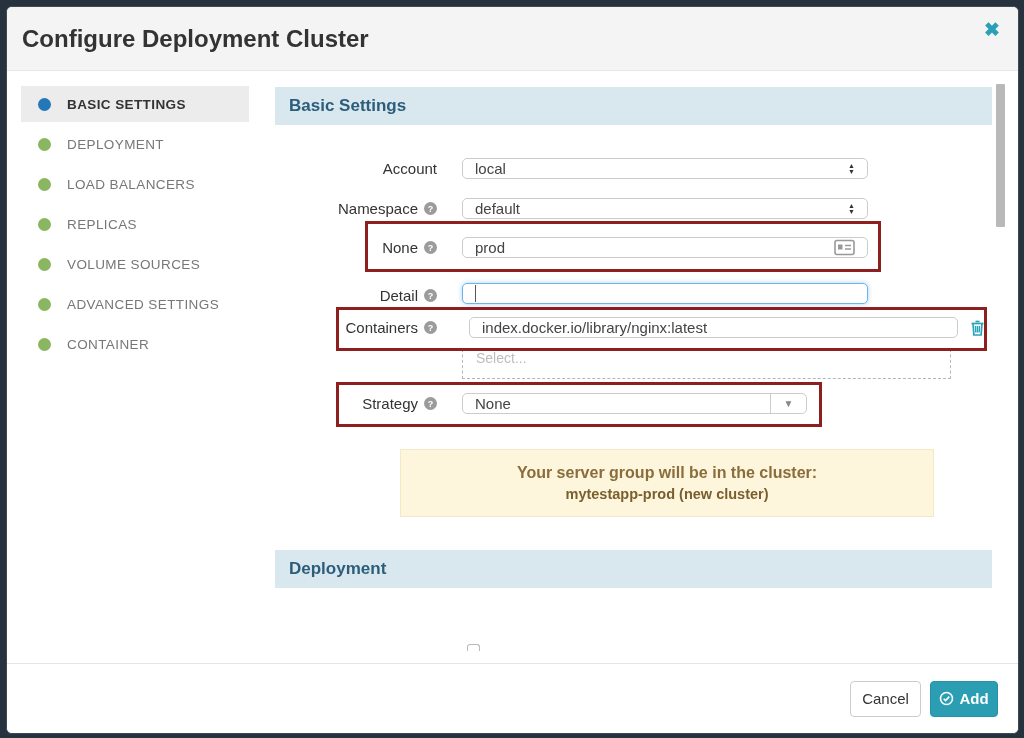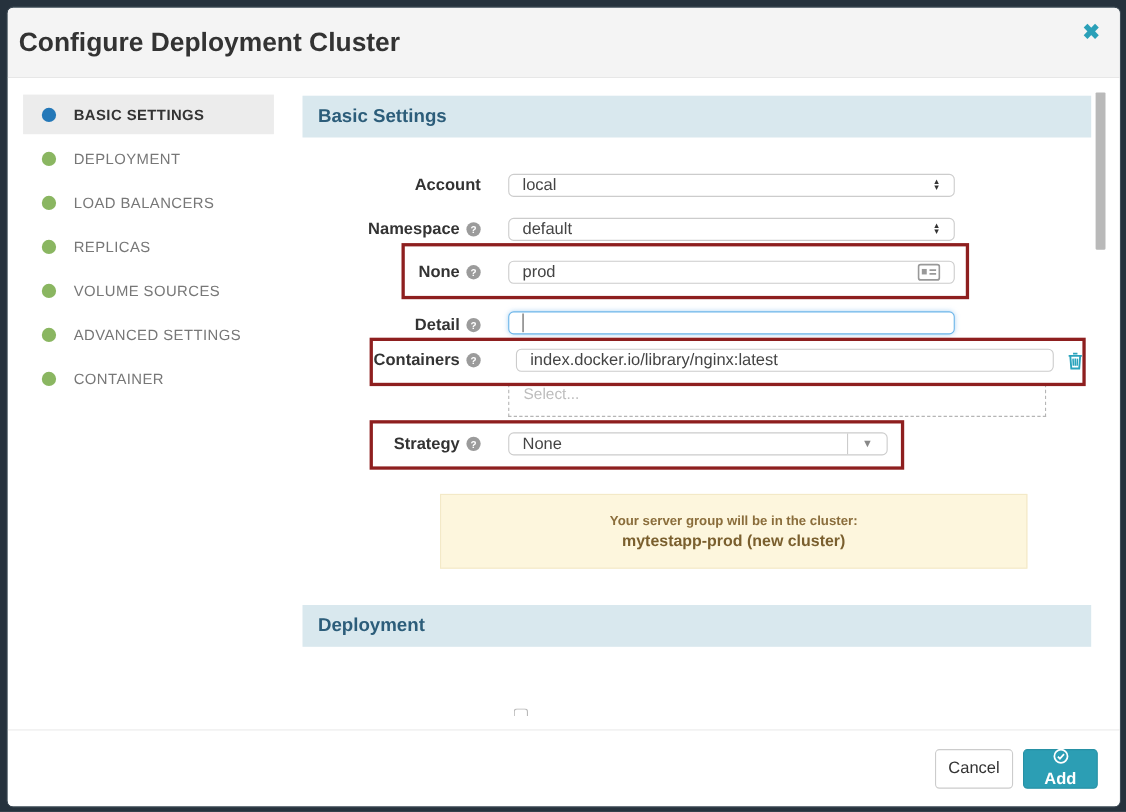--- a/index.html
+++ b/index.html
@@ -10,21 +10,21 @@
   }
   .stage { position: relative; width: 1024px; height: 738px; background: #26323d; overflow: hidden; }
   .modal {
     position: absolute; left: 6px; top: 6px; width: 1013px; height: 728px;
     background: #fff; border: 1px solid #3d4a55; border-radius: 6px;
     display: flex; flex-direction: column; overflow: hidden;
   }
   
   .modal-header {
     height: 64px; flex: 0 0 64px; background: #f4f4f4; border-bottom: 1px solid #e7e7e7;
-    display: flex; align-items: center; padding-left: 10px; position: relative;
+    display: flex; align-items: center; padding-left: 15px; position: relative;
   }
   .modal-title { font-size: 24px; font-weight: bold; color: #333; }
   .close-x {
     position: absolute; right: 18px; top: 13px; color: #2aa0b8;
     font-size: 19px; font-weight: 900; cursor: pointer; line-height: 1;
   }
   
   .modal-body { position: relative; flex: 1 1 auto; background: #fff; }
   
   .sidebar { position: absolute; left: 14px; top: 15px; width: 228px; }
@@ -44,21 +44,21 @@
     position: absolute; left: 268px; width: 717px; height: 38px;
     background: #d9e8ee; display: flex; align-items: center; padding-left: 14px;
   }
   .band span { font-size: 17px; font-weight: bold; color: #2c5d7a; }
   
   .frow { position: absolute; left: 268px; width: 717px; height: 33px; display: flex; align-items: center; }
   .flabel {
     width: 187px; flex: 0 0 187px; display: flex; align-items: center;
     justify-content: flex-end; padding-right: 25px;
   }
-  .flabel .ltext { font-size: 15px; font-weight: bold; color: #333; white-space: nowrap; }
+  .flabel .ltext { font-size: 15px; font-weight: normal; color: #333; white-space: nowrap; }
   .help {
     width: 13px; height: 13px; border-radius: 50%; background: #9b9b9b; color: #fff;
     font-size: 9px; font-weight: bold; display: inline-flex; align-items: center;
     justify-content: center; margin-left: 6px; flex: 0 0 13px;
   }
   .ibox {
     height: 21px; border: 1px solid #ccc; border-radius: 5px; background: #fff;
     display: flex; align-items: center; padding: 0 12px; font-size: 15px; color: #444;
     position: relative;
   }
@@ -80,21 +80,21 @@
     position: absolute; left: 455px; width: 489px; height: 30px;
     border: 1px dashed #b5b5b5; display: flex; align-items: flex-start; padding: 0 13px;
     font-size: 14px; color: #bdbdbd; background: #fff;
   }
   
   .info-box {
     position: absolute; left: 393px; width: 534px; height: 68px;
     background: #fdf6dd; border: 1px solid #f3e9c7; display: flex; flex-direction: column;
     align-items: center; justify-content: center; gap: 4px;
   }
-  .info-box .l1 { font-size: 12px; font-weight: bold; color: #8a6d3b; }
+  .info-box .l1 { font-size: 16px; font-weight: bold; color: #8a6d3b; }
   .info-box .l2 { font-size: 14.5px; font-weight: bold; color: #7a5f2e; }
   
   .anno { position: absolute; border: 3px solid #8e1f1f; pointer-events: none; }
   
   .scroll-thumb {
     position: absolute; left: 989px; top: 13px; width: 9px; height: 143px;
     background: #b9b9b9; border-radius: 1px;
   }
   
   .partial-checkbox {
@@ -104,21 +104,21 @@
   
   .modal-footer {
     flex: 0 0 70px; border-top: 1px solid #e5e5e5; background: #fff;
     display: flex; align-items: center; justify-content: flex-end; padding-right: 20px; gap: 9px;
   }
   .btn {
     height: 36px; border-radius: 4px; font-size: 15px; display: inline-flex;
     align-items: center; justify-content: center; cursor: pointer;
   }
   .btn-cancel { width: 71px; background: #fff; border: 1px solid #ccc; color: #333; }
-  .btn-add { width: 68px; background: #2c9eb4; border: 1px solid #2791a5; color: #fff; font-weight: bold; gap: 5px; flex-direction: column; }
+  .btn-add { width: 68px; background: #2c9eb4; border: 1px solid #2791a5; color: #fff; font-weight: bold; gap: 5px; }
 </style>
 </head>
 <body>
 
 <div class="stage">
   <div class="modal">
 
     <div class="modal-header">
       <div class="modal-title">Configure Deployment Cluster</div>
       <div class="close-x">✖</div>

